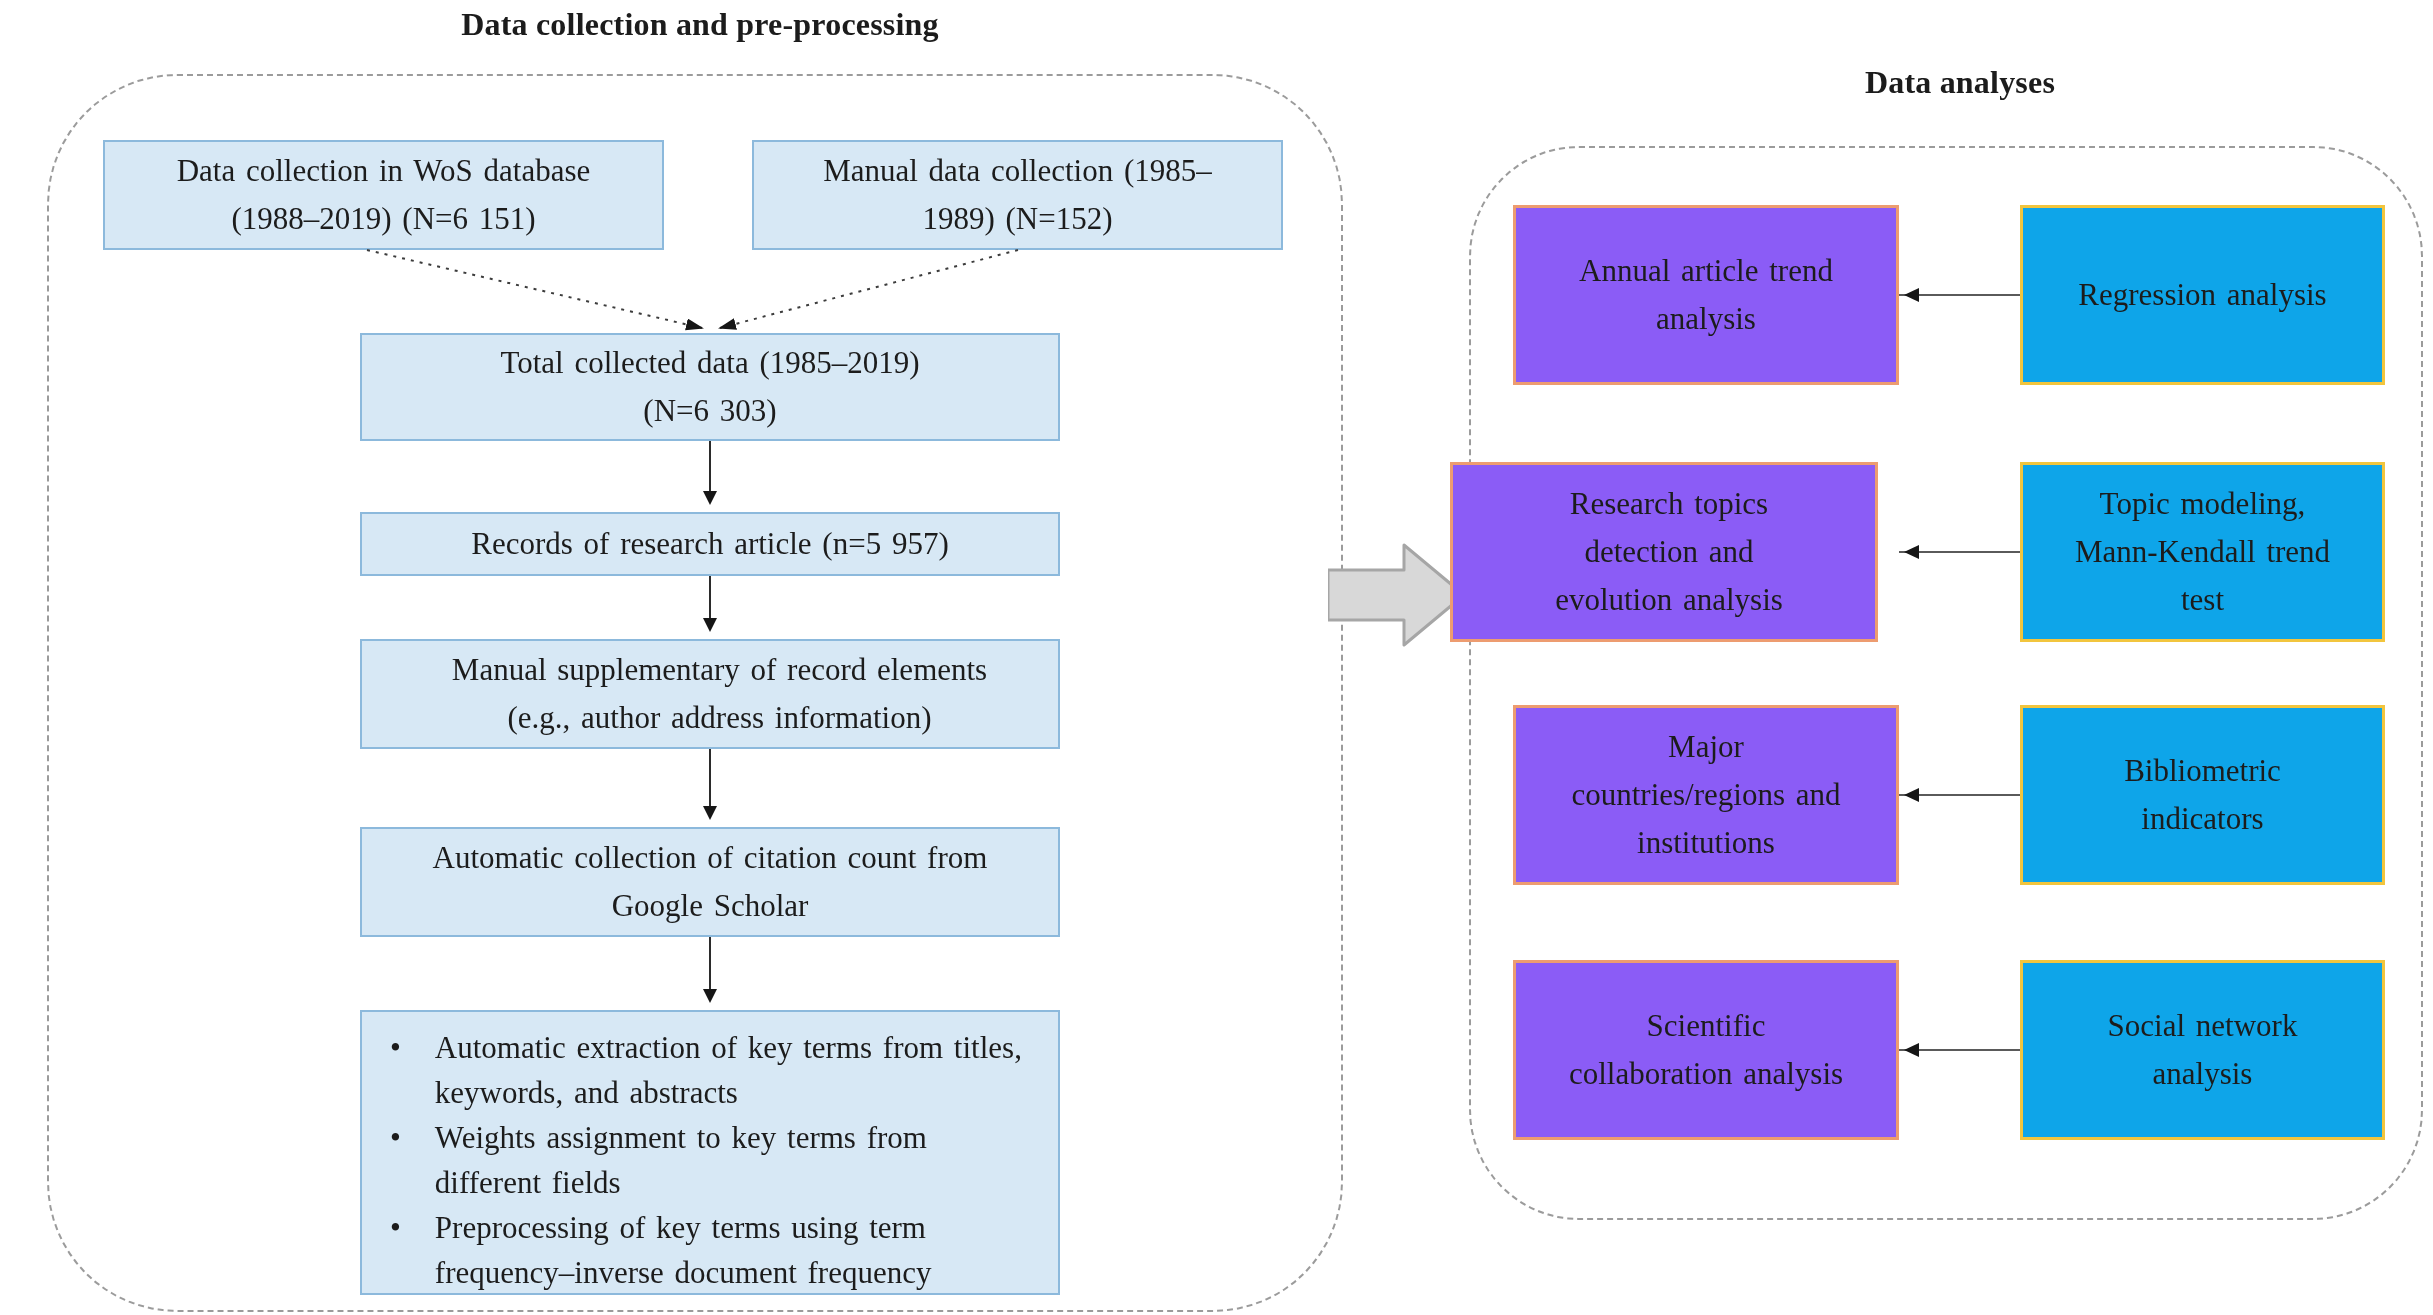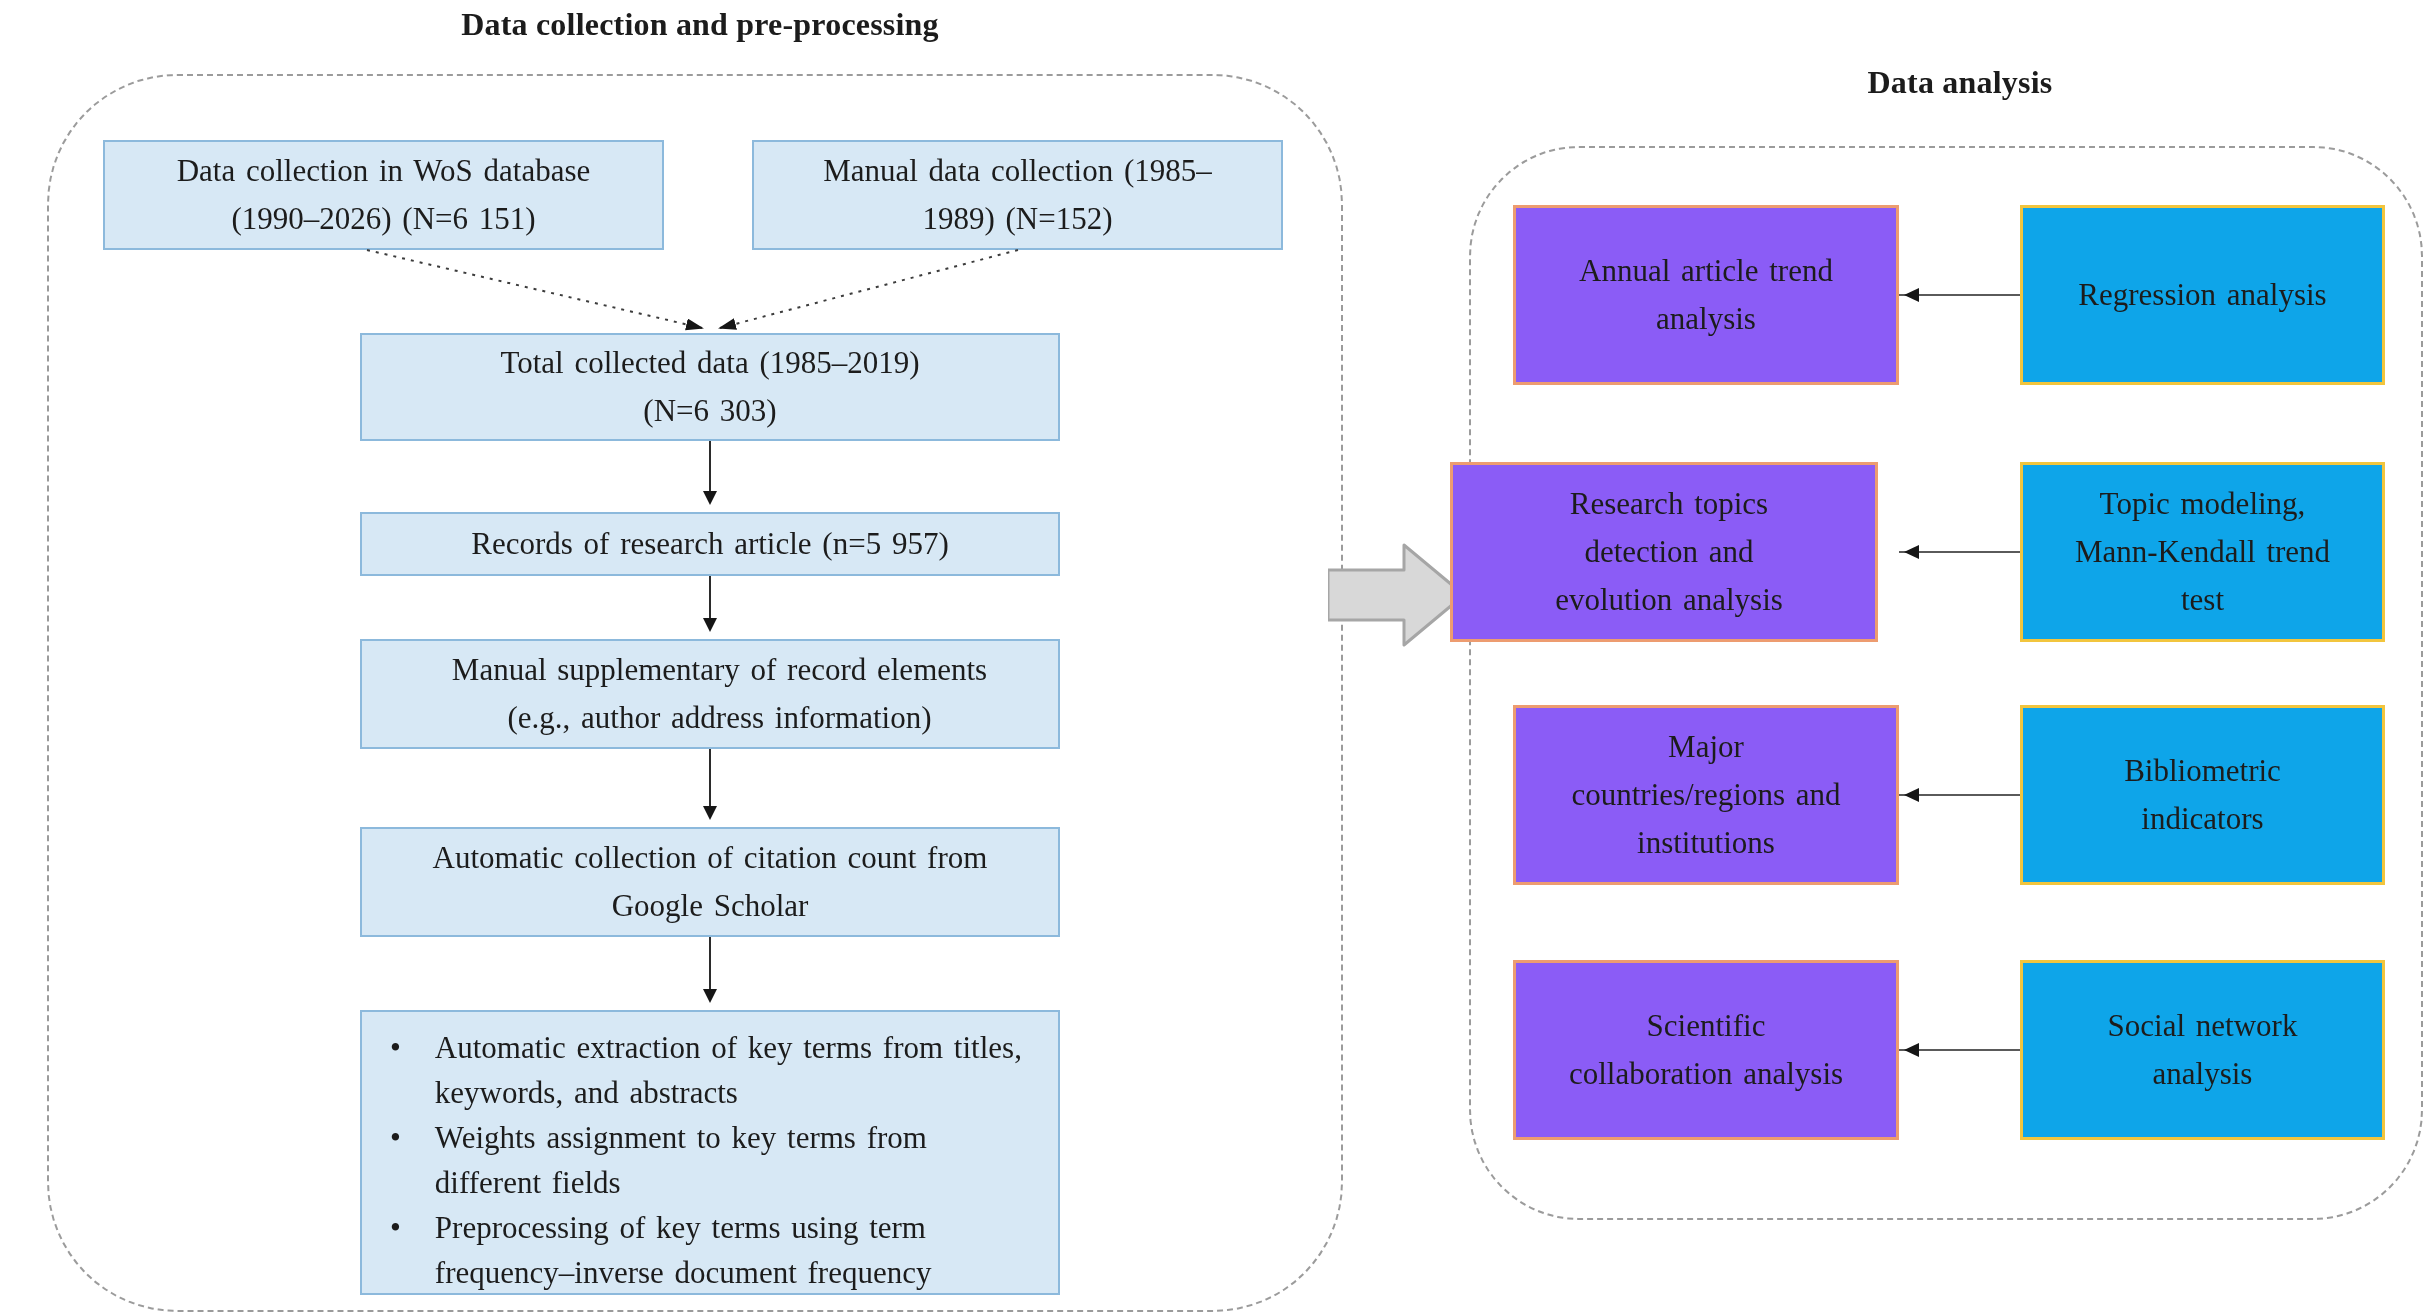--- a/index.html
+++ b/index.html
@@ -83,28 +83,28 @@
     border-right:15px solid #161616;
   }
   .abs-svg{position:absolute;}
 </style>
 </head>
 <body>
 
 <div class="page">
 
   <div class="section-title" style="left:60px;top:6px;width:1280px;">Data collection and pre-processing</div>
-  <div class="section-title" style="left:1520px;top:64px;width:880px;">Data analysis</div>
+  <div class="section-title" style="left:1520px;top:64px;width:880px;">Data analyses</div>
 
   <div class="panel left-panel"></div>
   <div class="panel right-panel"></div>
 
   <div class="box blue" style="left:103px;top:140px;width:561px;height:110px;">
     <span class="lines">Data collection in WoS database
-(1990–2026) (N=6 151)</span>
+(1988–2019) (N=6 151)</span>
   </div>
 
   <div class="box blue" style="left:752px;top:140px;width:531px;height:110px;">
     <span class="lines">Manual data collection (1985–
 1989) (N=152)</span>
   </div>
 
   <div class="box blue" style="left:360px;top:333px;width:700px;height:108px;">
     <span class="lines">Total collected data (1985–2019)
 (N=6 303)</span>

